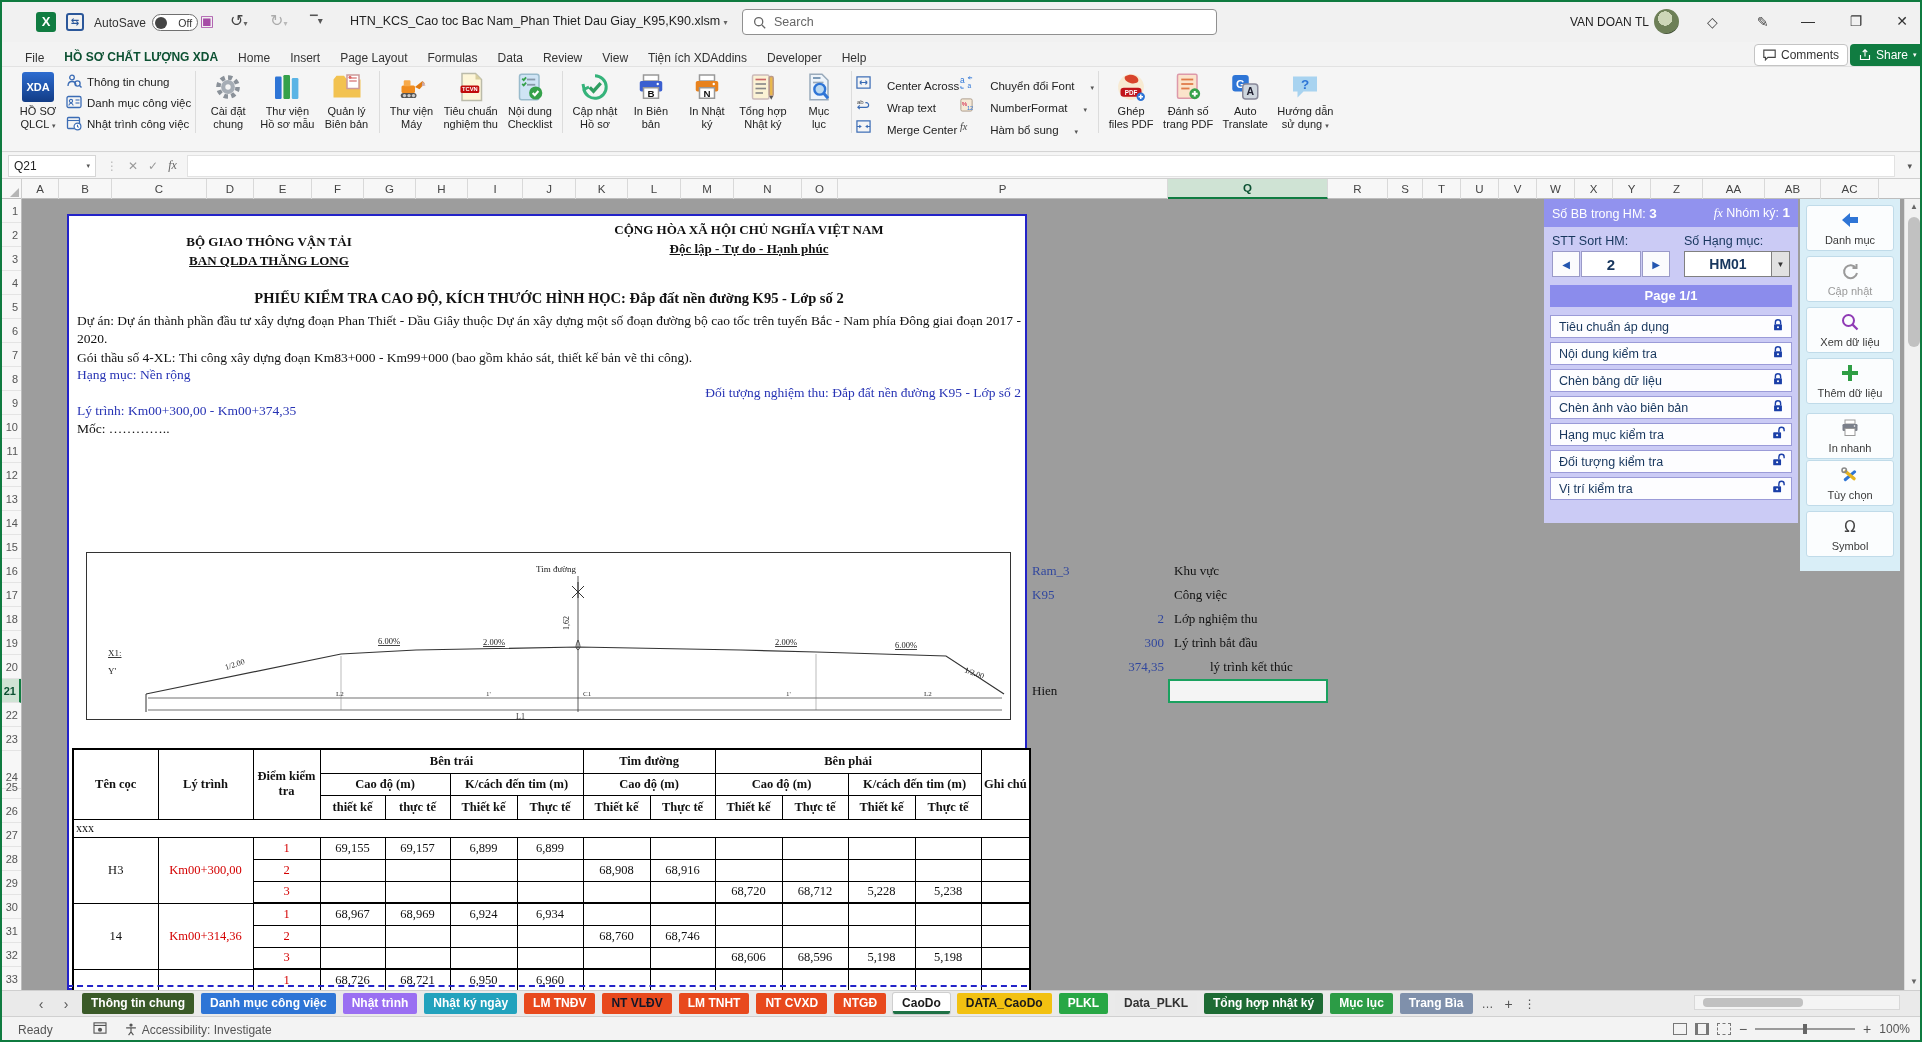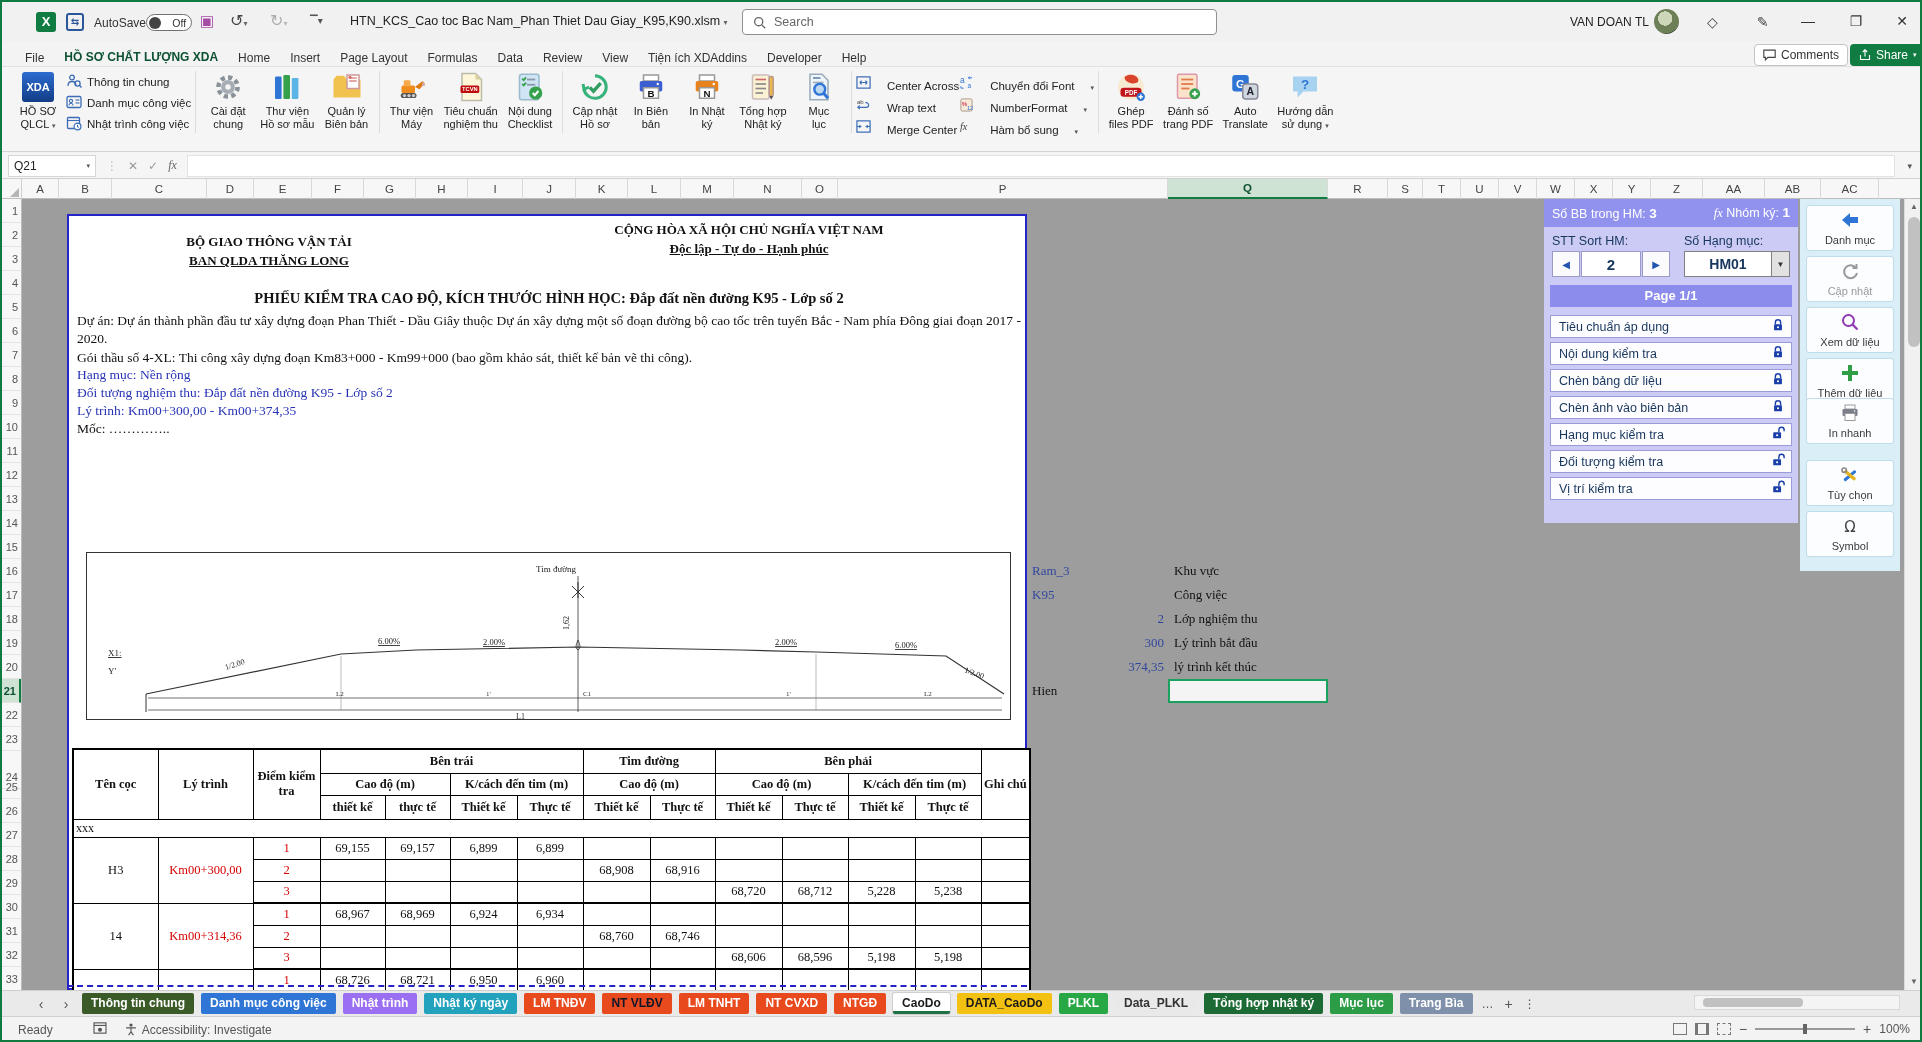--- a/index.html
+++ b/index.html
@@ -7,21 +7,21 @@
   body{font-family:"Liberation Sans","DejaVu Sans",sans-serif;position:relative;background:#f3f3f3;
        border:2px solid #0f7b40;}
   .abs{position:absolute;}
   .ic{display:inline-block;vertical-align:middle;}
   
   #titlebar{left:0;top:0;width:100%;height:40px;background:#f1f1f1;}
   #excel-logo{left:34px;top:10px;width:20px;height:20px;background:#107c41;border-radius:3px;color:#fff;
       font-weight:bold;font-size:13px;text-align:center;line-height:20px;}
   #qat-icon{left:64px;top:11px;width:18px;height:18px;border:2px solid #2b579a;border-radius:3px;color:#2b579a;
       font-size:10px;text-align:center;line-height:14px;font-weight:bold;}
-  #autosave{left:92px;top:12px;font-size:12px;color:#333;display:flex;align-items:center;gap:0;}
+  #autosave{left:92px;top:12px;font-size:12px;color:#333;display:flex;align-items:center;gap:6px;}
   .pill{width:46px;height:17px;border:1px solid #707070;border-radius:9px;background:#fff;display:flex;align-items:center;font-size:10.5px;color:#333;padding:0 5px 0 2px;justify-content:space-between;}
   .knob{width:12px;height:12px;border-radius:50%;background:#444;}
   #save-btn{left:198px;top:10px;font-size:15px;color:#a64ca6;}
   .qat-glyph{font-size:16px;color:#444;}
   .qat-caret{font-size:8px;color:#666;}
   #filename{left:348px;top:12px;font-size:12.5px;color:#222;}
   #searchbox{left:740px;top:7px;width:475px;height:26px;background:#fff;border:1px solid #909090;border-radius:4px;
       display:flex;align-items:center;gap:8px;padding:0 10px;color:#666;font-size:12.5px;}
   #user-name{left:1568px;top:13px;font-size:12px;color:#222;}
   #avatar{left:1652px;top:7px;width:25px;height:25px;border-radius:50%;
@@ -568,21 +568,21 @@
         <div class="u">BAN QLDA THĂNG LONG</div>
     </div>
     <div class="orgblock serif" style="left:480px;top:4px;width:400px;">
       <div>CỘNG HÒA XÃ HỘI CHỦ NGHĨA VIỆT NAM</div>
         <div class="u">Độc lập - Tự do - Hạnh phúc</div>
     </div>
     <div id="doc-title" class="abs serif">PHIẾU KIỂM TRA CAO ĐỘ, KÍCH THƯỚC HÌNH HỌC: Đắp đất nền đường K95 - Lớp số 2</div>
     <div class="abs para serif" style="top:96px;">Dự án: Dự án thành phần đầu tư xây dựng đoạn Phan Thiết - Dầu Giây thuộc Dự án xây dựng một số đoạn đường bộ cao tốc trên tuyến Bắc - Nam phía Đông giai đoạn 2017 - 2020.</div>
     <div class="abs para serif" style="top:133px;">Gói thầu số 4-XL: Thi công xây dựng đoạn Km83+000 - Km99+000 (bao gồm khảo sát, thiết kế bản vẽ thi công).</div>
     <div class="abs blueline serif" style="top:151px;">Hạng mục: Nền rộng</div>
-    <div class="abs blueline serif" style="top:169px;">Đối tượng nghiệm thu: Đắp đất nền đường K95 - Lớp số 2</div>
+    <div class="abs blueline serif" style="top:169px;text-align:right;">Đối tượng nghiệm thu: Đắp đất nền đường K95 - Lớp số 2</div>
     <div class="abs blueline serif" style="top:187px;">Lý trình: Km00+300,00 - Km00+374,35</div>
     <div class="abs serif" style="top:205px;left:8px;font-size:13.5px;color:#111;">Mốc: …………..</div>
     <svg id="diagram" class="abs" width="925" height="168" viewBox="0 0 925 168">
 <rect x="0.5" y="0.5" width="924" height="167" fill="#fff" stroke="#333"></rect>
 <text x="470" y="20" font-size="9" fill="#222" text-anchor="middle" font-family="Liberation Serif,serif">Tim đường</text>
 <line x1="492" y1="24" x2="492" y2="160" stroke="#333" stroke-width="0.8"></line>
 <path d="M486 46l12-12M486 34l12 12M492 30v16" stroke="#333" stroke-width="1" fill="none"></path>
 <text x="483" y="78" font-size="8" fill="#222" transform="rotate(-90 483 78)" font-family="Liberation Serif,serif">1,62</text>
 <path d="M492 88q4 8 0 10q-4-2 0-10z" fill="none" stroke="#333" stroke-width="0.8"></path>
 <polyline points="60,142 255,102 330,98 492,95 655,98 730,100 860,104 918,142" fill="none" stroke="#333" stroke-width="1.2"></polyline>
@@ -769,21 +769,21 @@
   <div id="side-cells">
       <div class="scell serif" style="left: 1030px; top: 360px; color: rgb(49, 71, 158);">Ram_3</div>
       <div class="scell serif" style="left: 1172px; top: 360px; color: rgb(17, 17, 17);">Khu vực</div>
       <div class="scell serif" style="left: 1030px; top: 384px; color: rgb(49, 71, 158);">K95</div>
       <div class="scell serif" style="left: 1172px; top: 384px; color: rgb(17, 17, 17);">Công việc</div>
       <div class="scell serif" style="left: 1040px; top: 408px; width: 122px; text-align: right; color: rgb(49, 71, 158);">2</div>
       <div class="scell serif" style="left: 1172px; top: 408px; color: rgb(17, 17, 17);">Lớp nghiệm thu</div>
       <div class="scell serif" style="left: 1040px; top: 432px; width: 122px; text-align: right; color: rgb(49, 71, 158);">300</div>
       <div class="scell serif" style="left: 1172px; top: 432px; color: rgb(17, 17, 17);">Lý trình bắt đầu</div>
       <div class="scell serif" style="left: 1040px; top: 456px; width: 122px; text-align: right; color: rgb(49, 71, 158);">374,35</div>
-      <div class="scell serif" style="left: 1172px; top: 456px; color: rgb(17, 17, 17);">lý trình kết thúc</div>
+      <div class="scell serif" style="left: 1208px; top: 456px; color: rgb(17, 17, 17);">lý trình kết thúc</div>
       <div class="scell serif" style="left: 1030px; top: 480px; color: rgb(17, 17, 17);">Hien</div>
     </div>
   <div id="sel-cell" class="abs"></div>
 
   <div id="pane" class="abs">
     <div id="pane-hdr" class="abs">
       <span><span>Số BB trong HM:</span> <b>3</b></span>
       <span><span class="fx" style="color:#fff;">fx</span> <span>Nhóm ký:</span> <b>1</b></span>
     </div>
     <div class="pane-lab" style="left:8px;top:35px;">STT Sort HM:</div>
@@ -877,21 +877,21 @@
           </svg></span>
   <span>Xem dữ liệu</span>
       </div>
       <div class="rtbtn" style="top: 159px;">
         <span class="ic"><svg width="20" height="20" viewBox="0 0 20 20">
             <rect x="8" y="2" width="4" height="16" fill="#2f9e44"></rect>
             <rect x="2" y="8" width="16" height="4" fill="#2f9e44"></rect>
           </svg></span>
   <span>Thêm dữ liệu</span>
       </div>
-      <div class="rtbtn" style="top: 199px;">
+      <div class="rtbtn" style="top: 214px;">
         <span class="ic"><svg width="20" height="20" viewBox="0 0 20 20">
             <rect x="5" y="2" width="10" height="4" fill="#fff" stroke="#999"></rect>
             <rect x="2.5" y="6" width="15" height="7" rx="1.2" fill="#7a7f8a"></rect>
             <circle cx="14.5" cy="8" r="0.8" fill="#fff"></circle>
             <rect x="5" y="10.5" width="10" height="7" fill="#fff" stroke="#999"></rect>
           </svg></span>
   <span>In nhanh</span>
       </div>
       <div class="rtbtn" style="top: 261px;">
         <span class="ic"><svg width="20" height="20" viewBox="0 0 20 20">

